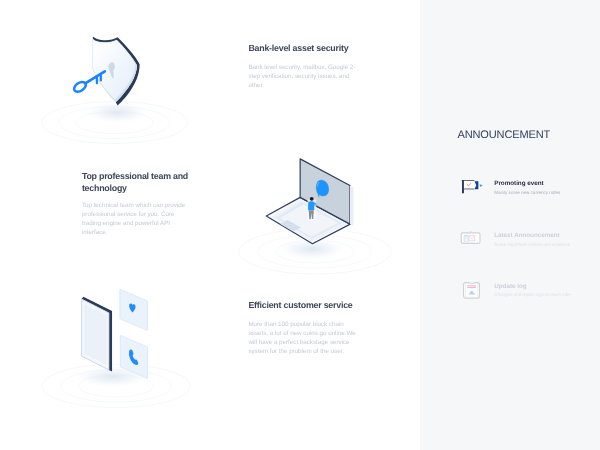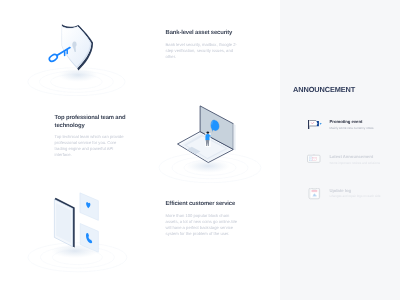--- a/index.html
+++ b/index.html
@@ -9,22 +9,22 @@
   .page{position:relative;width:400px;height:300px;overflow:hidden;background:#fff;}
   .left-panel{position:absolute;left:0;top:0;width:280px;height:300px;background:#ffffff;}
   .right-panel{position:absolute;left:280px;top:0;width:120px;height:300px;background:#f6f7f9;}
 
   .illus{position:absolute;left:0;top:0;width:280px;height:300px;pointer-events:none;}
 
   .feature{position:absolute;}
   .f-title{color:#3e4759;font-weight:bold;font-size:5.9px;line-height:8.0px;letter-spacing:-0.15px;}
   .f-body{color:#c4c9d4;font-size:4.2px;line-height:5.95px;letter-spacing:-0.02px;margin-top:4.2px;}
 
-  .ann-heading{position:absolute;left:293px;top:85.6px;color:#2f3b5a;font-size:7.36px;
-               font-weight:bold;letter-spacing:-0.1px;line-height:8px;}
+  .ann-heading{position:absolute;left:305px;top:85.6px;color:#2f3b5a;font-size:7.36px;
+               font-weight:normal;letter-spacing:-0.1px;line-height:8px;}
   .ann-item{position:absolute;left:304.5px;width:95px;height:22px;}
   .ann-icon{position:absolute;left:0px;top:0px;width:20px;height:20px;}
   .ann-text{position:absolute;left:25px;top:0;}
   .ann-title{font-size:4.22px;font-weight:bold;line-height:5px;letter-spacing:-0.02px;}
   .ann-sub{font-size:3.06px;line-height:4px;letter-spacing:-0.01px;margin-top:1.5px;}
   .ann-active .ann-title{color:#2b3042;}
   .ann-active .ann-sub{color:#a8aeba;}
   .ann-dim .ann-title{color:#cdd1d9;}
   .ann-dim .ann-sub{color:#dfe2e7;}
 </style>

